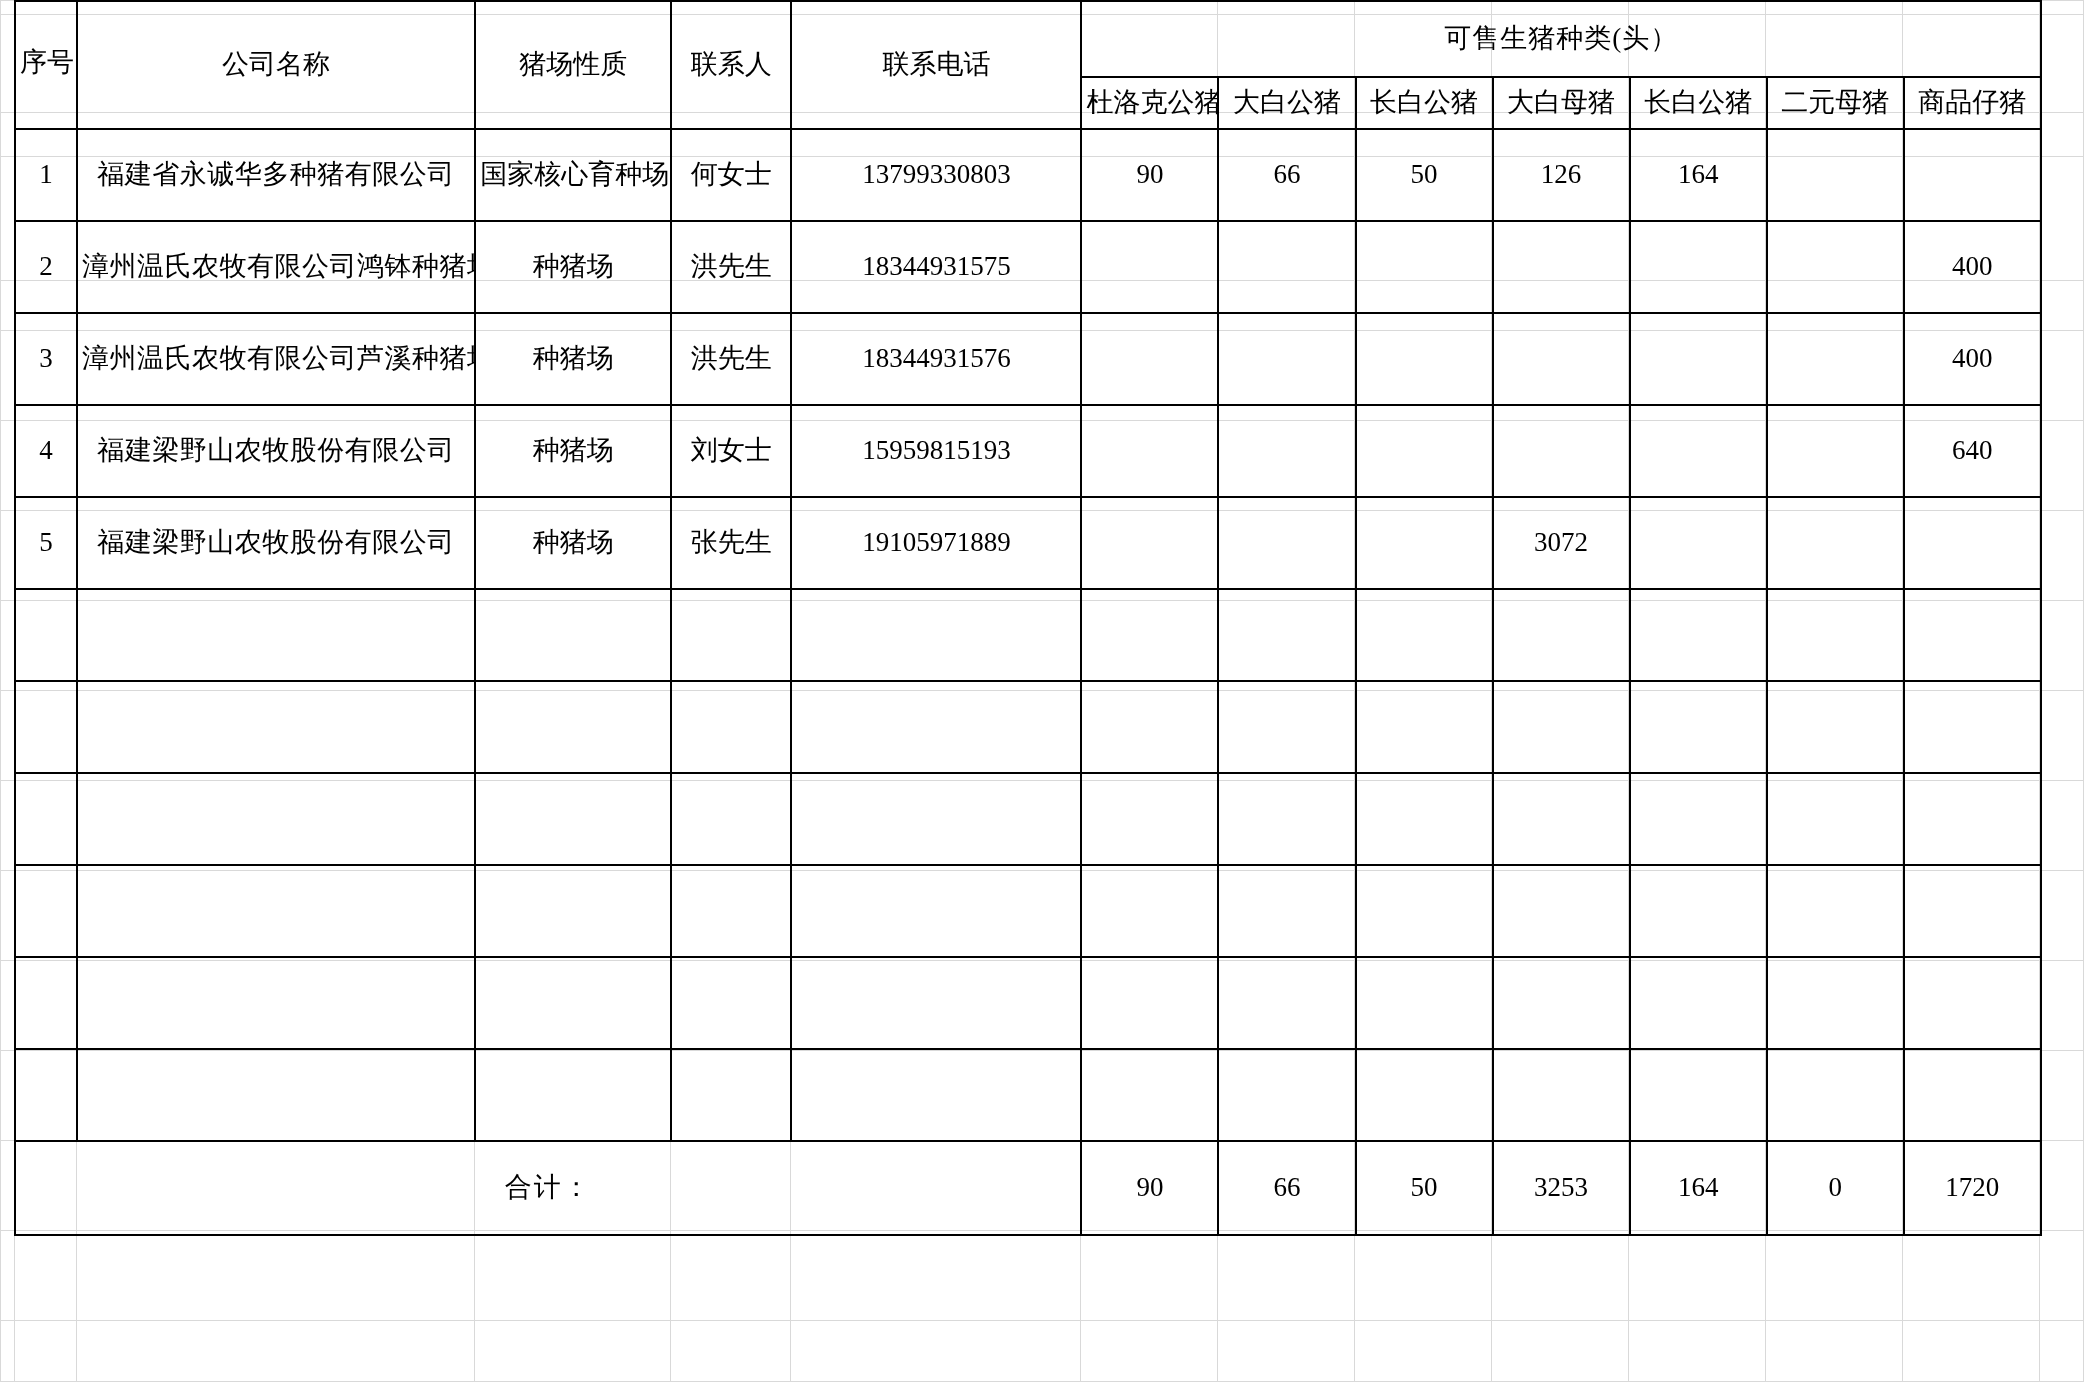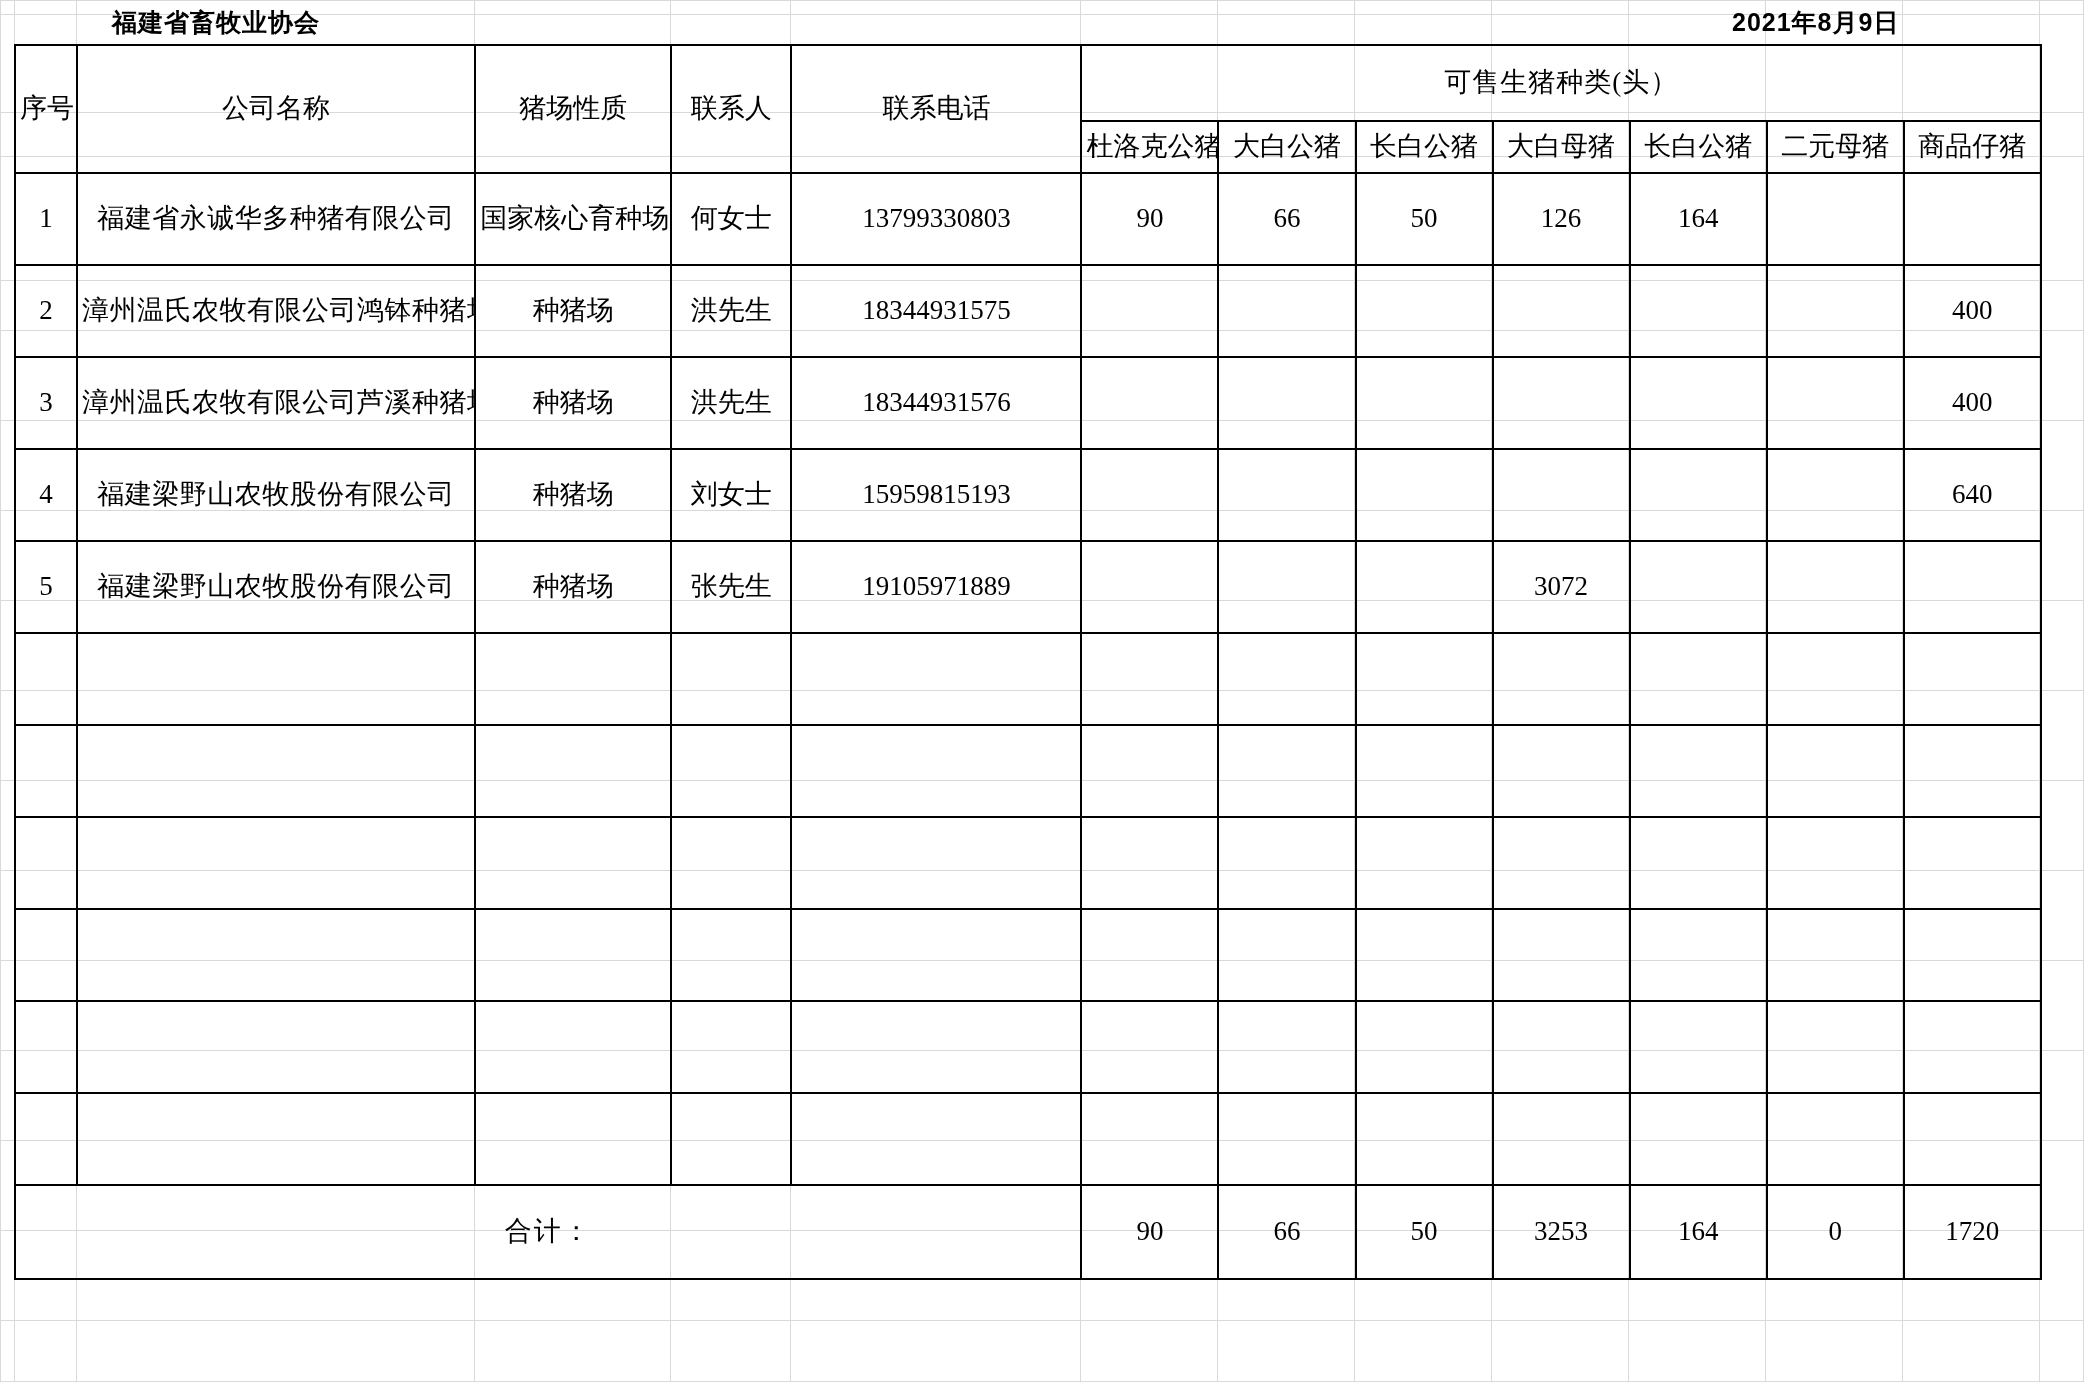--- a/index.html
+++ b/index.html
@@ -112,21 +112,21 @@
     font-family: "Liberation Serif", "DejaVu Serif", serif;
     font-weight: bold;
     font-size: 30px;
   }
   .hdr-sub {
     font-family: "Liberation Serif", "DejaVu Serif", serif;
     font-weight: bold;
     font-size: 25px;
   }
   .hdr-vert {
-    font-family: Liberation Sans, sans-serif;
+    font-family: Liberation Mono, monospace;
     font-weight: bold;
     font-size: 30px;
     line-height: 1.12;
     white-space: normal;
     margin-left: 35px;
   }
   .hdr-group {
     font-family: "Liberation Serif", "DejaVu Serif", serif;
     font-weight: bold;
     font-size: 31px;
@@ -197,24 +197,20 @@
     <div class="gh" style="top: 1050px;"></div>
     <div class="gh" style="top: 1140px;"></div>
     <div class="gh" style="top: 1230px;"></div>
     <div class="gh" style="top: 1320px;"></div>
     <div class="gh" style="top: 1381px;"></div>
   </div>
 
 <div id="page">
 
 
-  <div class="subtitle-row">
-    <div class="org-name">福建省畜牧业协会</div>
-    <div class="pub-date">2021年8月9日</div>
-  </div>
 
   <table class="main">
     <colgroup>
       <col class="c-idx">
         <col class="c-name">
         <col class="c-kind">
         <col class="c-person">
         <col class="c-phone">
       <col class="c-breed">
         <col class="c-breed">

